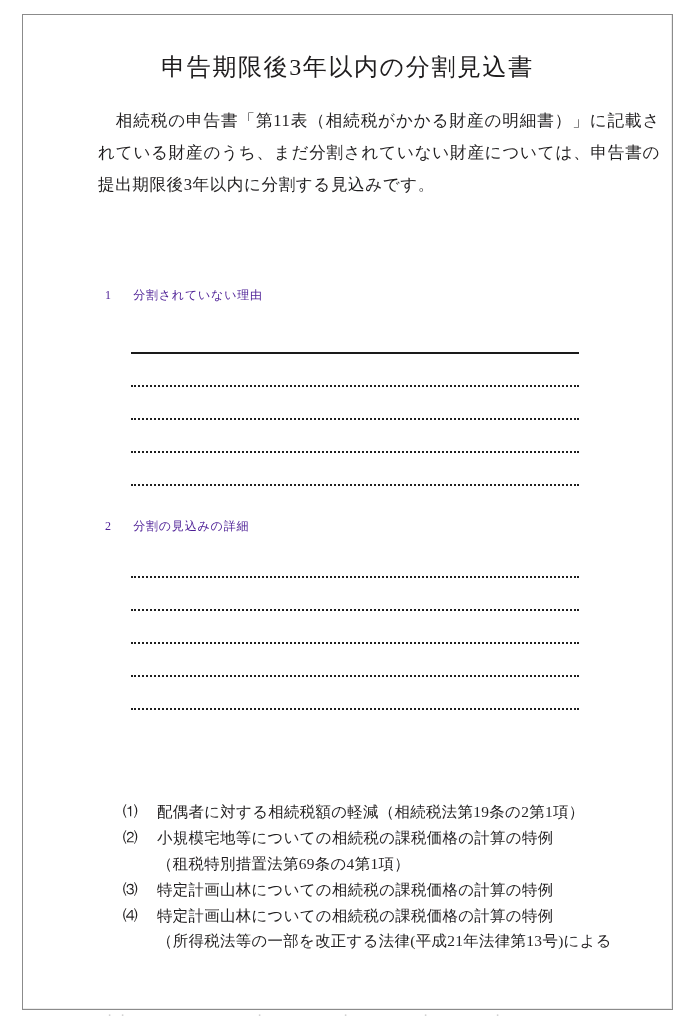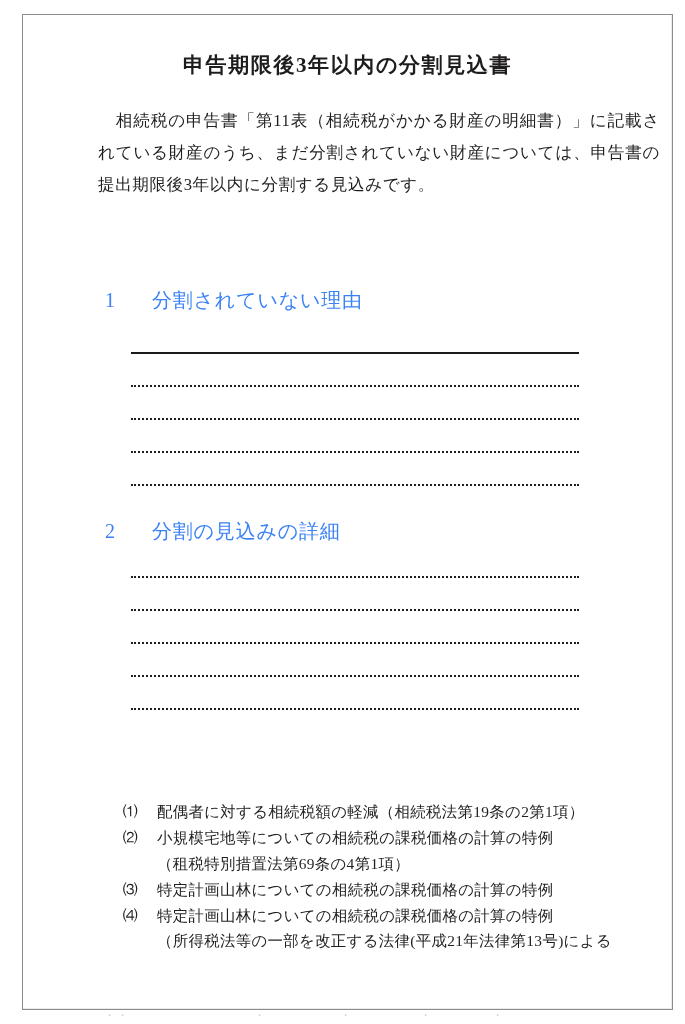--- a/index.html
+++ b/index.html
@@ -38,23 +38,23 @@
     box-shadow: inset -1px -1px 0 rgba(0,0,0,0.08);
   }
 
   
   #doc-title {
     position: absolute;
     left: 0;
     right: 0;
     top: 36px;
     text-align: center;
-    font-size: 21px;
+    font-size: 24px;
     letter-spacing: 1.6px;
-    font-weight: 700;
+    font-weight: 400;
     color: #1e1c1d;
     white-space: nowrap;
   }
 
   
   .para {
     position: absolute;
     left: 52px;
     width: 562px;
     font-size: 16.6px;
@@ -67,23 +67,23 @@
   }
   .para .indent { display: inline-block; width: 1.05em; }
 
   #para-1 { top: 90px; }
   #para-2 { top: 190px; }
 
   
   .section-heading {
     position: absolute;
     left: 82px;
-    font-size: 20px;
+    font-size: 12px;
     letter-spacing: 0.8px;
-    color: #3b82f6;
+    color: #4c1d95;
     white-space: nowrap;
   }
   .section-heading .num {
     display: inline-block;
     width: 2.35em;
     font-family: "Liberation Serif", "DejaVu Serif", serif;
   }
   #heading-1 { top: 272px; }
   #heading-2 { top: 503px; }
   #heading-3 { top: 728px; }

